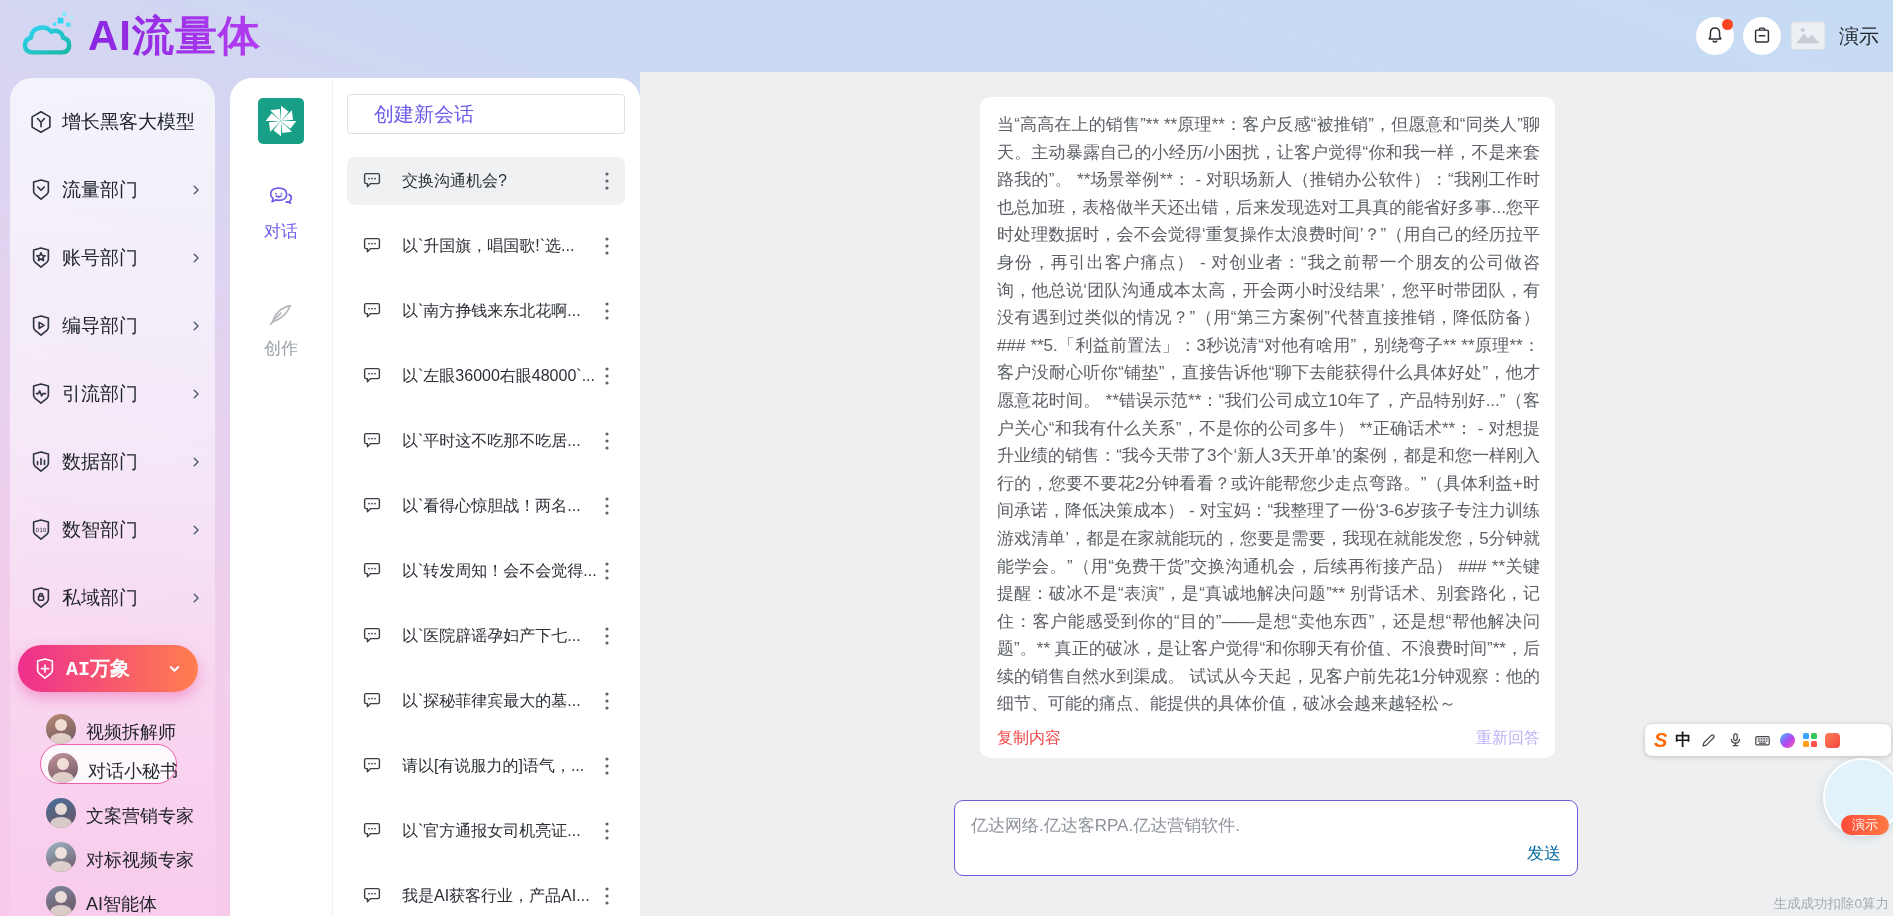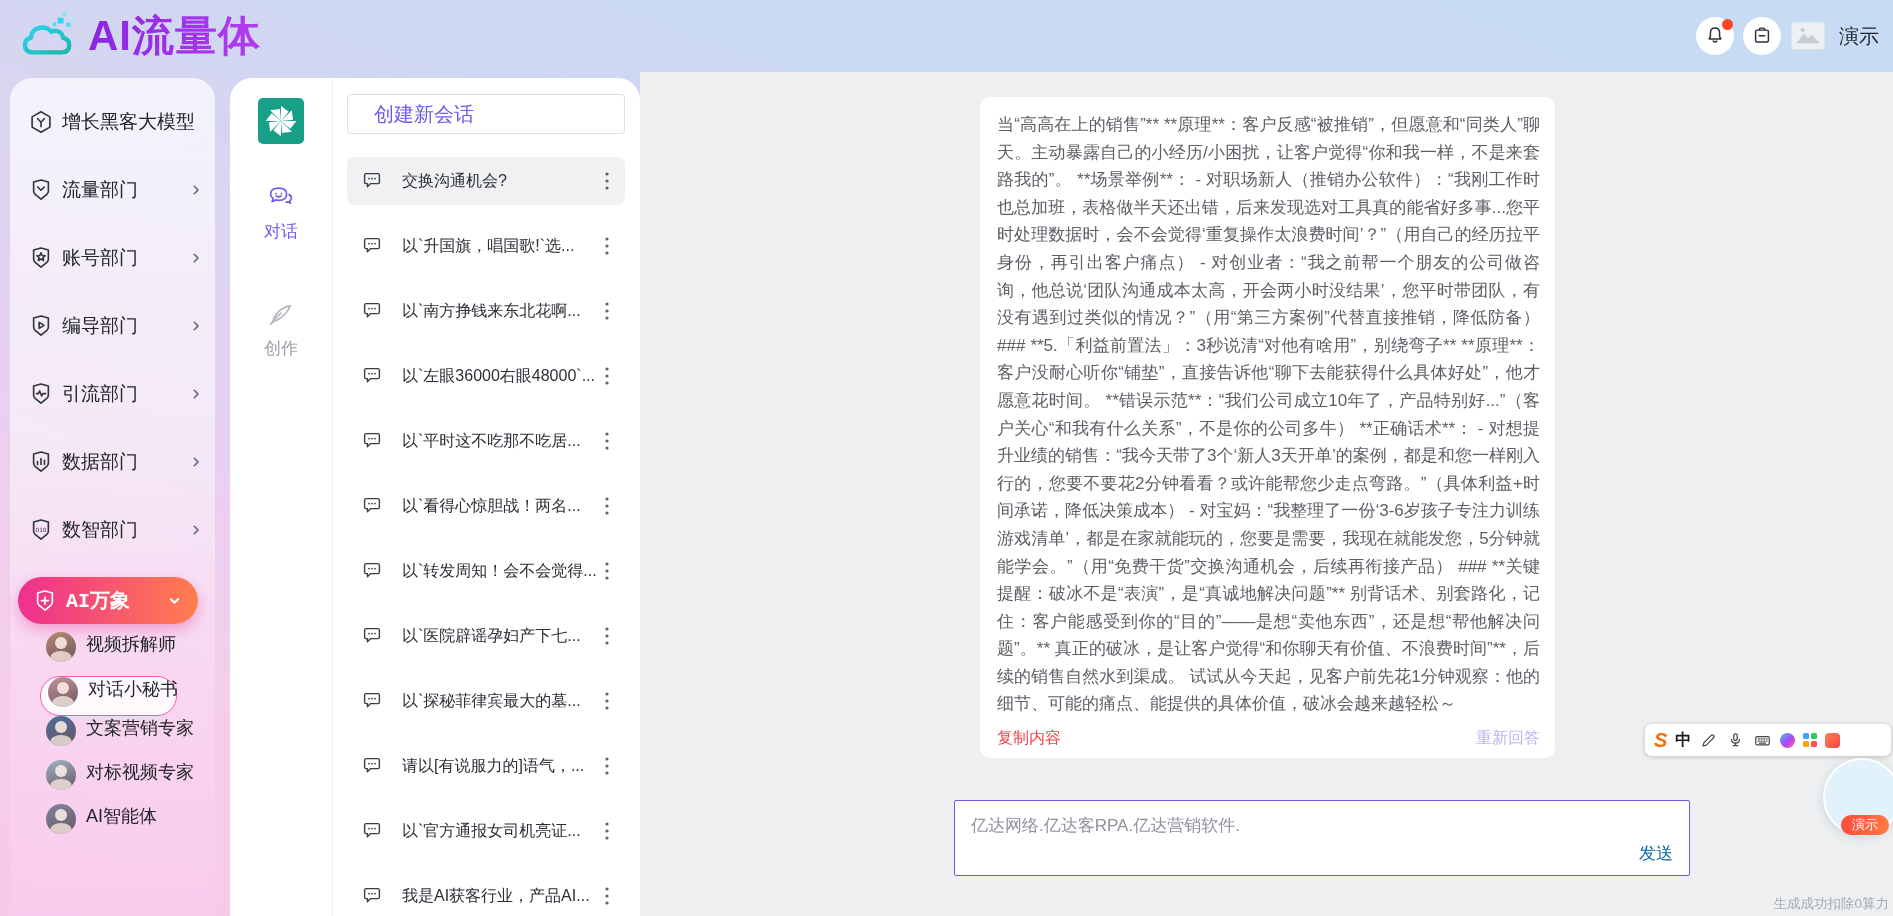--- a/index.html
+++ b/index.html
@@ -31,21 +31,21 @@
   .micon svg{width:26px;height:26px;}
   .mlabel{font-size:19px;color:#21252b;margin-left:8px;white-space:nowrap;font-family:Liberation Mono, monospace;}
   .chev{position:absolute;right:12px;width:14px;height:14px;}
   .chev svg{width:14px;height:14px;}
   .group-pill{margin:13px 0 0 8px;width:180px;height:47px;border-radius:24px;display:flex;align-items:center;position:relative;
       background:linear-gradient(90deg,#ee2f8f,#ff7e4e);box-shadow:0 6px 14px rgba(238,47,143,.35);cursor:pointer;}
   .group-pill .micon{margin-left:14px;}
   .group-pill .mlabel{color:#fff;font-size:20px;font-weight:600;}
   .pill-chev{position:absolute;right:16px;width:15px;height:15px;}
   .agents{margin-top:8px;}
-  .agent{height:44px;display:flex;align-items:flex-start;padding-left:36px;cursor:pointer;}
+  .agent{height:44px;display:flex;align-items:flex-end;padding-left:36px;cursor:pointer;}
   .agent.selected{margin:0 38px 0 30px;padding-left:7px;height:38px;border:1.5px solid #ef5fb0;border-radius:20px;background:rgba(255,255,255,.85);}
   .avatar{width:30px;height:30px;border-radius:50%;flex:none;position:relative;overflow:hidden;}
   .avatar::before{content:"";position:absolute;left:9px;top:5px;width:12px;height:12px;border-radius:50%;background:rgba(255,240,230,.85);}
   .avatar::after{content:"";position:absolute;left:4px;top:19px;width:22px;height:14px;border-radius:50%;background:rgba(255,240,230,.75);}
   .alabel{font-size:18px;color:#23262b;margin-left:10px;white-space:nowrap;}
 
   
   .panel2{position:absolute;left:230px;top:78px;width:410px;bottom:0;background:#fff;border-radius:22px 22px 0 0;display:flex;}
   .rail{width:102px;border-right:1px solid #eef0f3;text-align:center;flex:none;}
   .rail-logo{width:46px;height:46px;border-radius:5px;background:#17a087;margin:20px auto 38px;display:flex;align-items:center;justify-content:center;}
@@ -66,21 +66,21 @@
   .kebab{width:16px;height:22px;flex:none;}
   .kebab svg{width:16px;height:22px;}
 
   
   .chat{position:absolute;left:640px;top:72px;right:0;bottom:0;background:#edeff0;}
   .msg-card{position:absolute;left:340px;top:25px;width:575px;height:661px;background:#fff;border-radius:10px;}
   .msg-text{padding:14px 15px 0 17px;font-size:17px;line-height:27.6px;color:#5c6066;text-align:justify;}
   .msg-actions{position:absolute;left:17px;right:15px;bottom:9px;display:flex;justify-content:space-between;font-size:16px;}
   .copy-link{color:#ef4444;cursor:pointer;}
   .regen-link{color:#bdb2f6;cursor:pointer;}
-  .input-box{position:absolute;left:314px;top:728px;width:736px;height:76px;background:#fff;border:1.5px solid #6f5cd8;border-radius:2px;box-sizing:border-box;}
+  .input-box{position:absolute;left:314px;top:728px;width:624px;height:76px;background:#fff;border:1.5px solid #6f5cd8;border-radius:9px;box-sizing:border-box;}
   .input-text{padding:13px 16px 0 16px;font-size:17px;color:#8d929b;}
   .send-link{position:absolute;right:16px;bottom:10px;font-size:17px;color:#0369a1;cursor:pointer;}
   .footer-note{position:absolute;right:4px;bottom:3px;font-size:13.5px;color:#a7abb3;}
 
   
   .ime{position:absolute;left:1005px;top:652px;width:246px;height:32px;background:#fff;border-radius:7px;
       box-shadow:0 1px 5px rgba(0,0,0,.2);display:flex;align-items:center;gap:8px;padding:0 9px;box-sizing:border-box;}
   .ime .sogou{font-size:20px;font-weight:900;color:#ff6a00;font-style:italic;}
   .ime .cn{font-size:16px;font-weight:600;color:#17191c;}
   .ime svg{width:19px;height:19px;}
@@ -204,20 +204,31 @@
           <span class="chev"><svg viewBox="0 0 24 24" fill="none" stroke="#56627a" stroke-width="2.6" stroke-linecap="round" stroke-linejoin="round">
               <path d="M9 5.5 L15.5 12 L9 18.5"></path>
             </svg></span>
         </div>
         <div class="menu-item">
           <span class="micon"><svg viewBox="0 0 24 24" fill="none" stroke="#2e3440" stroke-width="1.5" stroke-linecap="round" stroke-linejoin="round">
               <path d="M5.2 4.6 L12 2.8 L18.8 4.6 V13.2 Q18.8 14.9 17.4 16 L12 20.4 L6.6 16 Q5.2 14.9 5.2 13.2 Z"></path>
               <text x="12" y="13.8" font-size="5.4" text-anchor="middle" fill="#2e3440" stroke="none" font-family="DejaVu Sans, sans-serif">010</text>
             </svg></span>
           <span class="mlabel">数智部门</span>
+          <span class="chev"><svg viewBox="0 0 24 24" fill="none" stroke="#56627a" stroke-width="2.6" stroke-linecap="round" stroke-linejoin="round">
+              <path d="M9 5.5 L15.5 12 L9 18.5"></path>
+            </svg></span>
+        </div>
+        <div class="menu-item">
+          <span class="micon"><svg viewBox="0 0 24 24" fill="none" stroke="#2e3440" stroke-width="1.5" stroke-linecap="round" stroke-linejoin="round">
+              <path d="M5.2 4.6 L12 2.8 L18.8 4.6 V13.2 Q18.8 14.9 17.4 16 L12 20.4 L6.6 16 Q5.2 14.9 5.2 13.2 Z"></path>
+              <rect x="9.7" y="10.2" width="4.6" height="3.9" rx="0.9"></rect>
+              <path d="M10.6 10.2 V9.3 A1.4 1.4 0 0 1 13.4 9.3 V10.2"></path>
+            </svg></span>
+          <span class="mlabel">私域部门</span>
           <span class="chev"><svg viewBox="0 0 24 24" fill="none" stroke="#56627a" stroke-width="2.6" stroke-linecap="round" stroke-linejoin="round">
               <path d="M9 5.5 L15.5 12 L9 18.5"></path>
             </svg></span>
         </div>
       </div>
     <div class="group-pill">
       <span class="micon" id="pill-icon"><svg viewBox="0 0 24 24" fill="none" stroke="#ffffff" stroke-width="1.5" stroke-linecap="round" stroke-linejoin="round">
             <path d="M5.2 4.6 L12 2.8 L18.8 4.6 V13.2 Q18.8 14.9 17.4 16 L12 20.4 L6.6 16 Q5.2 14.9 5.2 13.2 Z"></path>
             <path d="M12 8.4 V15 M8.7 11.7 H15.3"></path>
           </svg></span>

